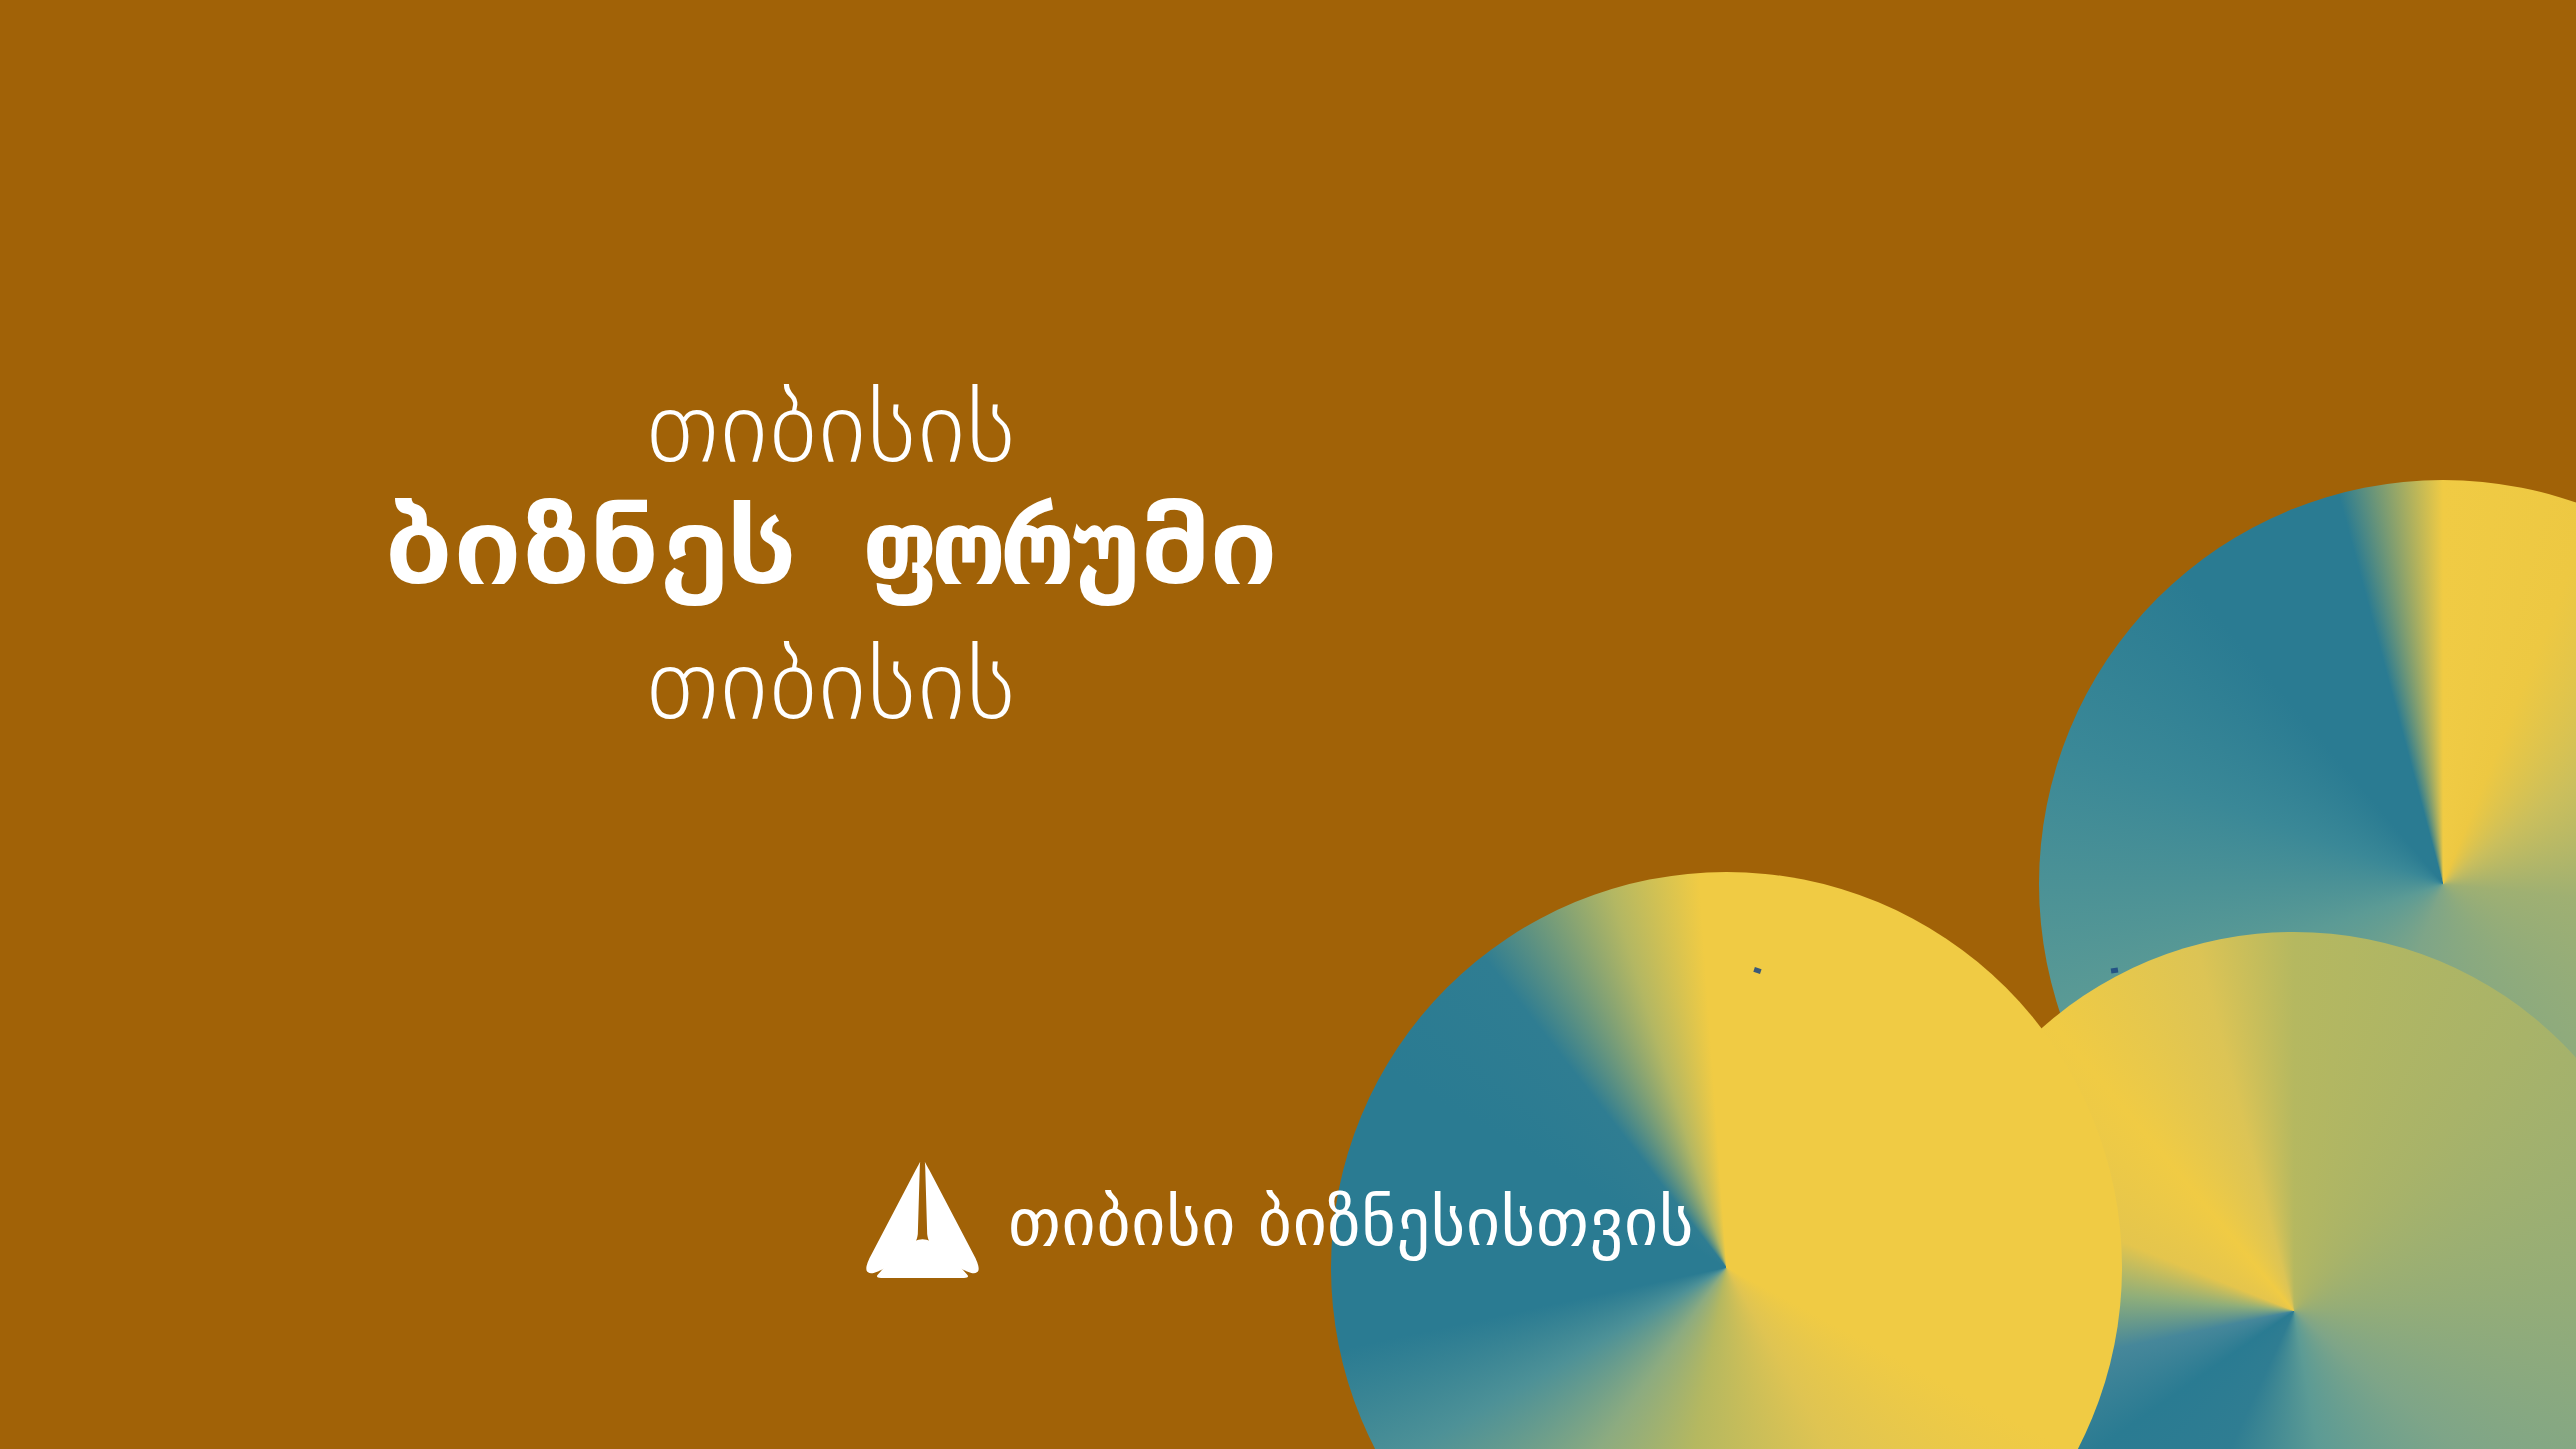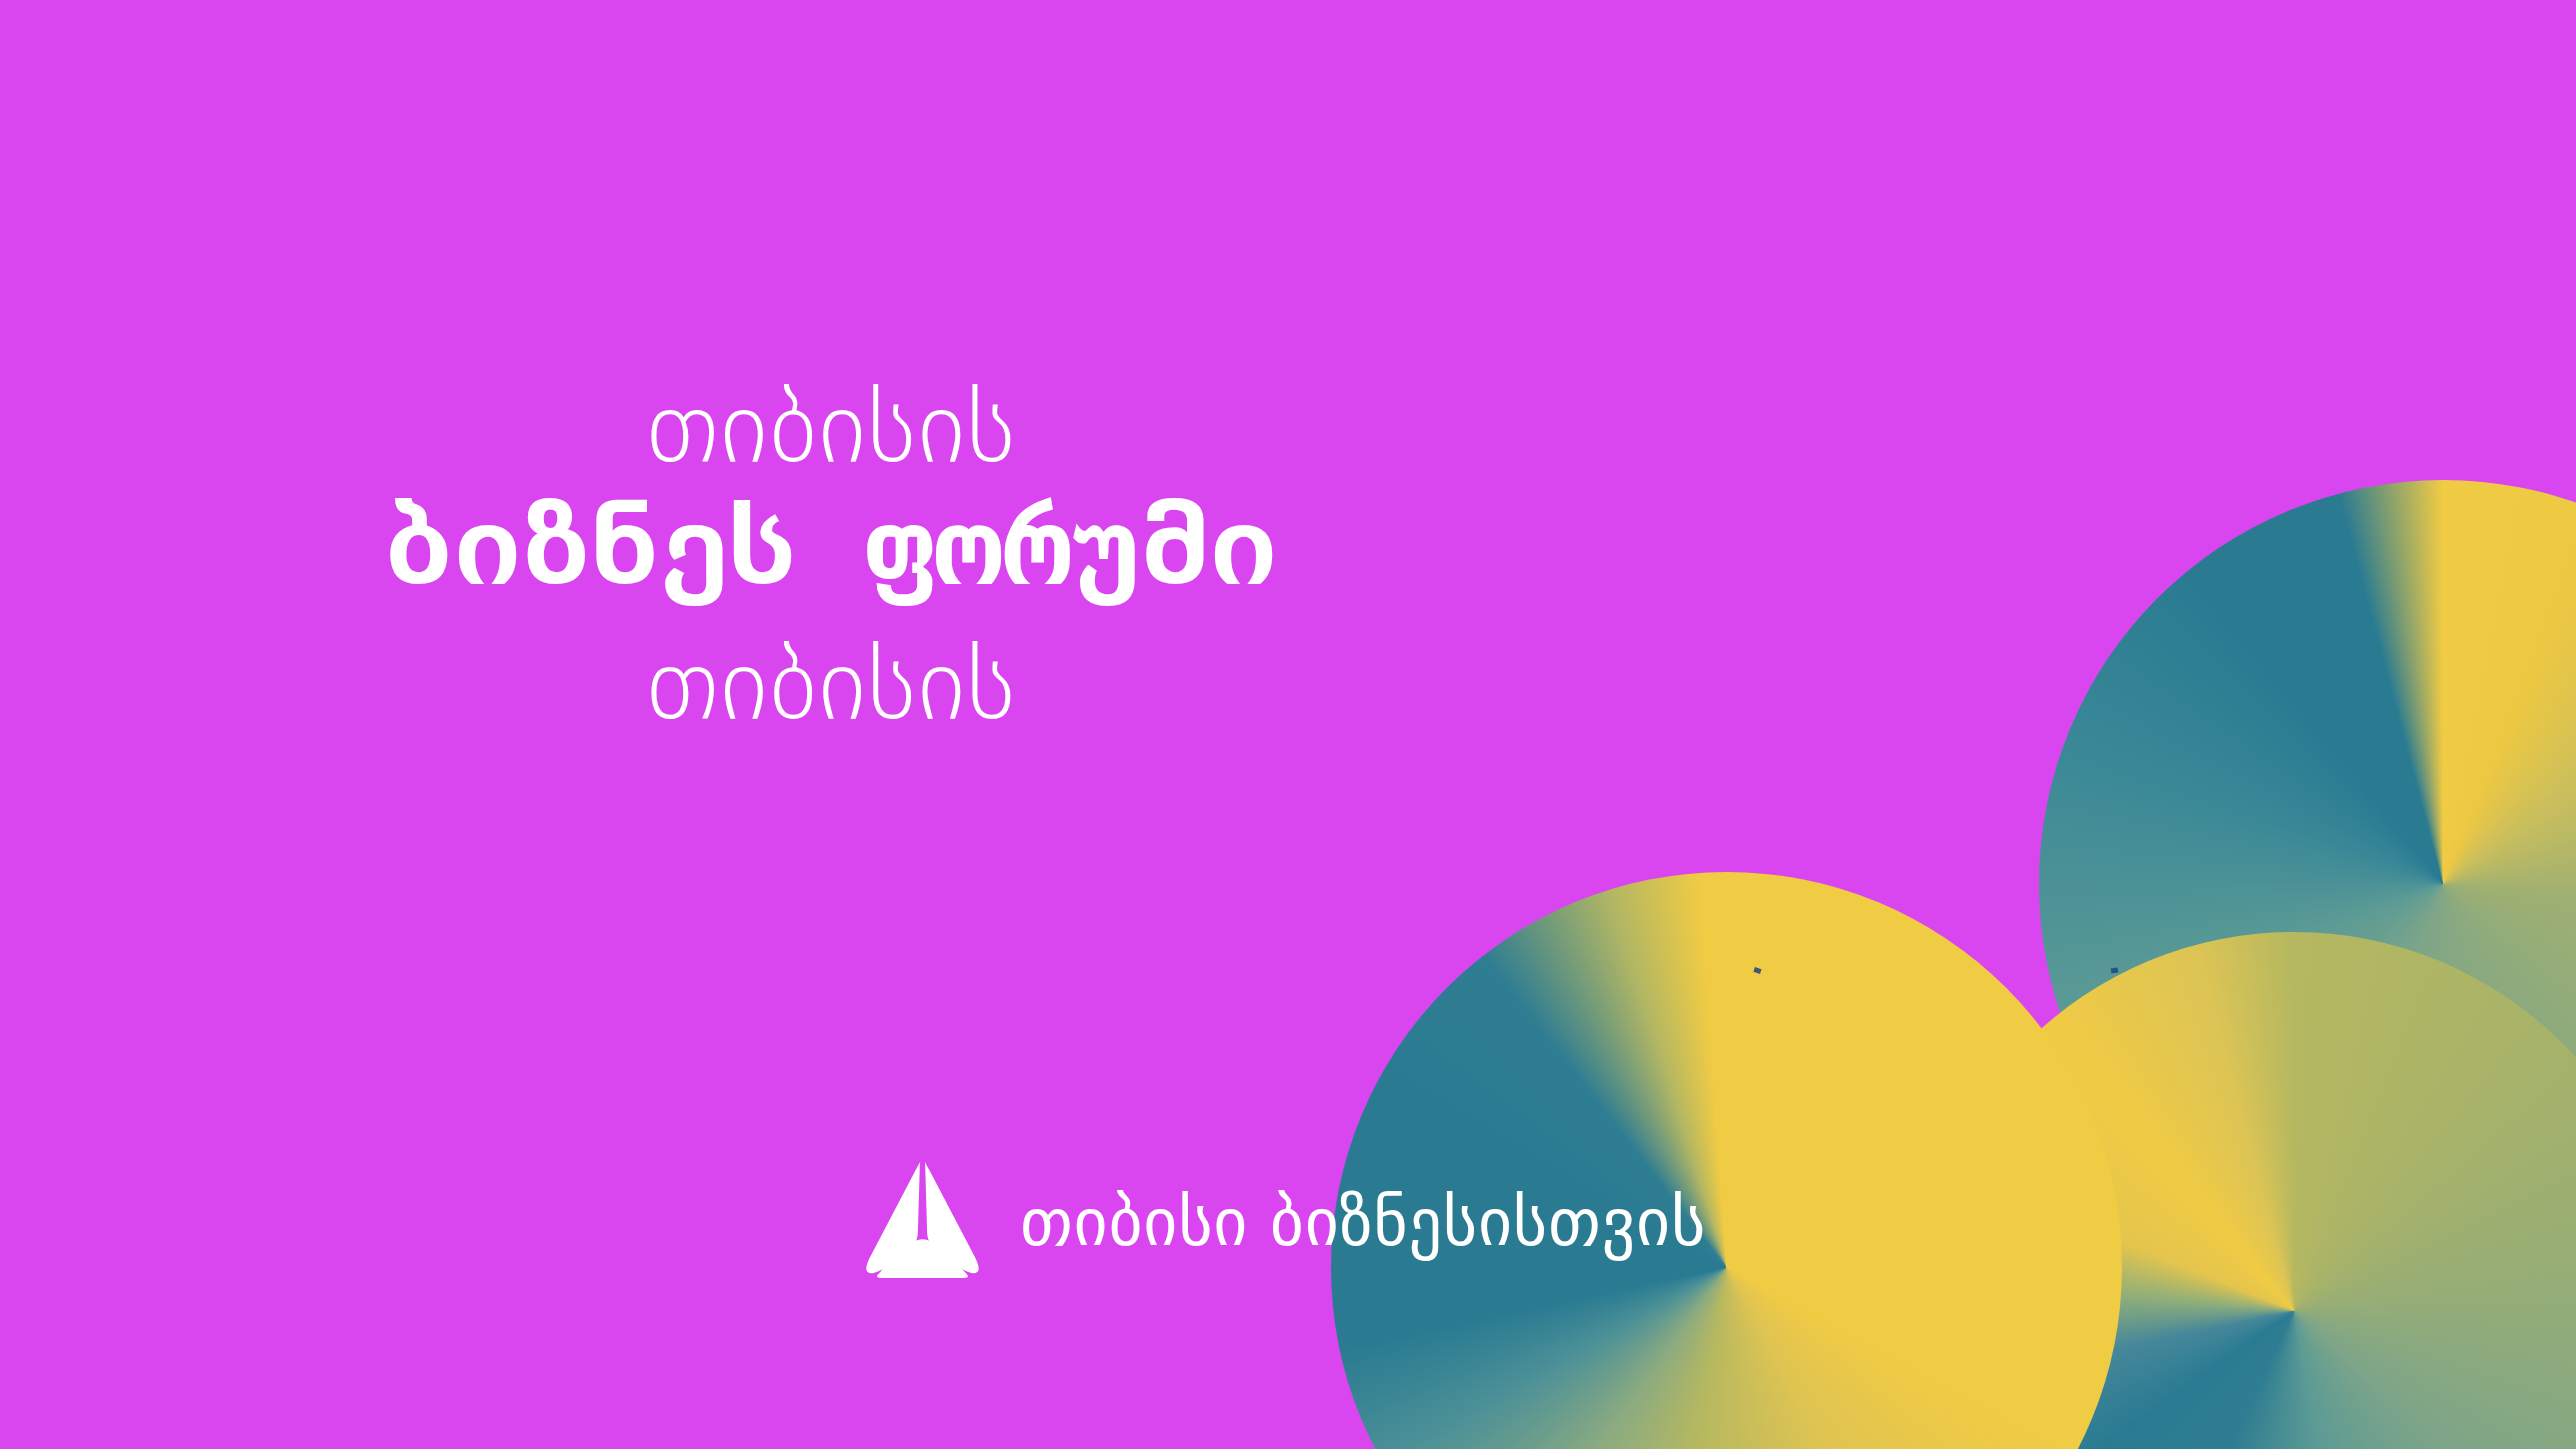--- a/index.html
+++ b/index.html
@@ -4,21 +4,21 @@
 <style>
   html, body {
     margin: 0;
     padding: 0;
     background: #1b4682;
   }
   #banner {
     position: relative;
     width: 2576px;
     height: 1449px;
-    background: #d946ef;
+    background: #a16207;
     overflow: hidden;
     font-family: "DejaVu Sans", "Liberation Sans", sans-serif;
   }
 
   
   .deco-layer {
     position: absolute;
     inset: 0;
     overflow: hidden;
     pointer-events: none;
@@ -135,21 +135,21 @@
     letter-spacing: 1.3px;
   }
 
   
   #logo-lockup {
     position: absolute;
     left: 865px;
     top: 1159px;
     display: flex;
     align-items: center;
-    gap: 40px;
+    gap: 28px;
   }
   #tbc-logo-mark {
     width: 115px;
     height: 119px;
     flex: 0 0 auto;
     display: block;
   }
   #logo-wordmark {
     color: #ffffff;
     font-size: 66px;

